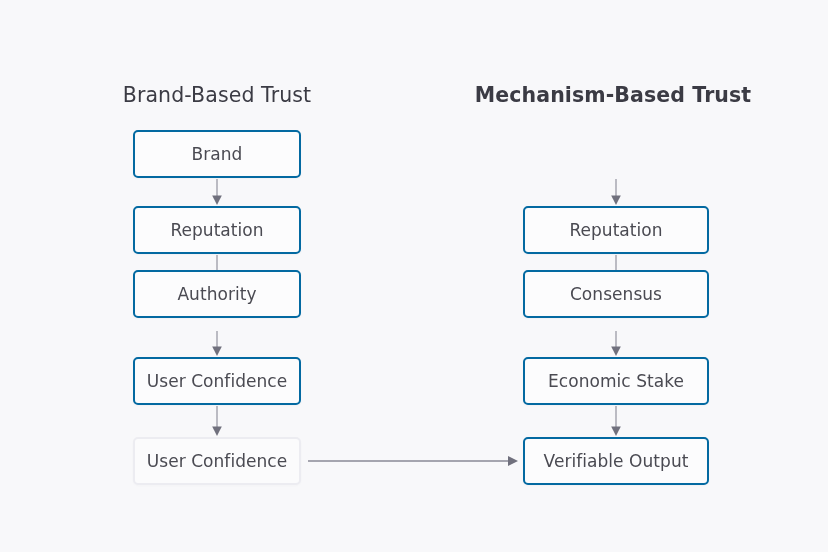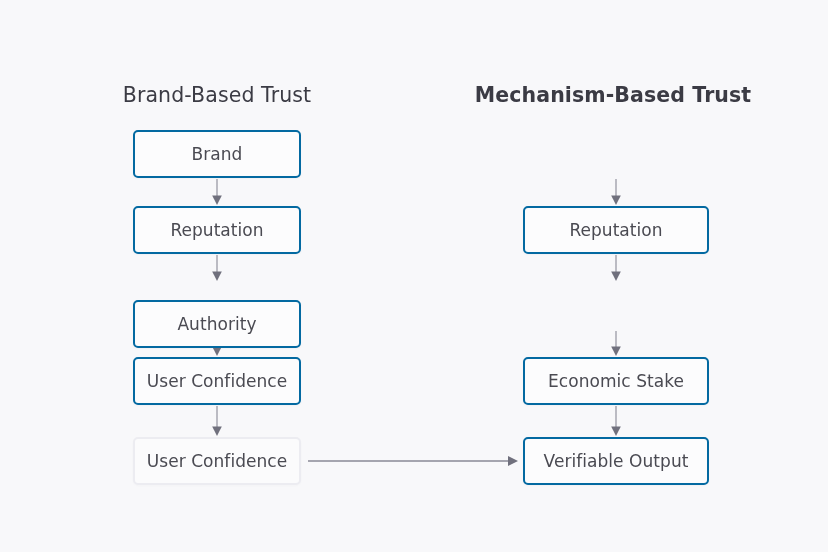--- a/index.html
+++ b/index.html
@@ -55,21 +55,21 @@
     background: #fbfbfc;
     box-shadow: 0 1px 2px rgba(90, 90, 110, 0.03);
   }
 
   
   .node.c-left  { left: 133px; width: 168px; }
   .node.c-right { left: 523px; width: 186px; }
 
   .row0 { top: 130px; }
   .row1 { top: 206px; }
-  .row2 { top: 300px; }
+  .row2 { top: 270px; }
   .row3 { top: 357px; }
   .row4 { top: 437px; }
 
   svg.connectors {
     position: absolute;
     left: 0;
     top: 0;
     width: 828px;
     height: 552px;
     pointer-events: none;
@@ -139,16 +139,17 @@
     </g>
   </svg>
 
   <div class="node c-left row0">Brand</div>
   <div class="node c-left row1">Reputation</div>
   <div class="node c-left row2">Authority</div>
   <div class="node c-left row3">User Confidence</div>
   <div class="node c-left row4 soft">User Confidence</div>
 
   <div class="node c-right row1">Reputation</div>
+  <div class="node c-right row2">Consensus</div>
   <div class="node c-right row4">Verifiable Output</div>
   <div class="node c-right row3">Economic Stake</div>
 
 </div>
 
 </body></html>

